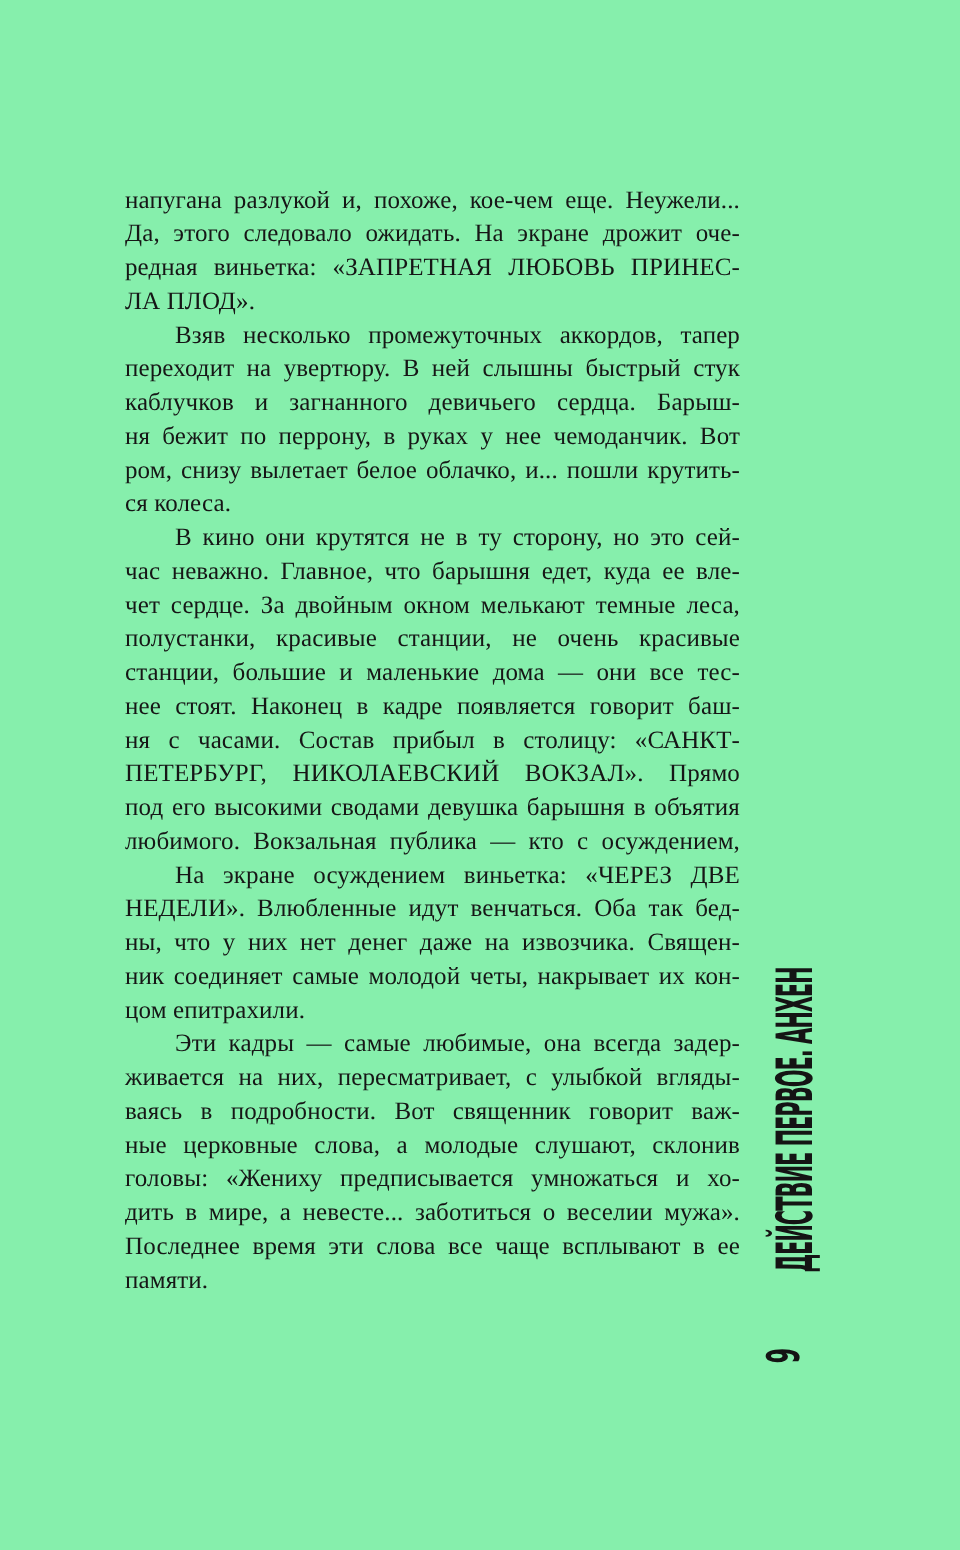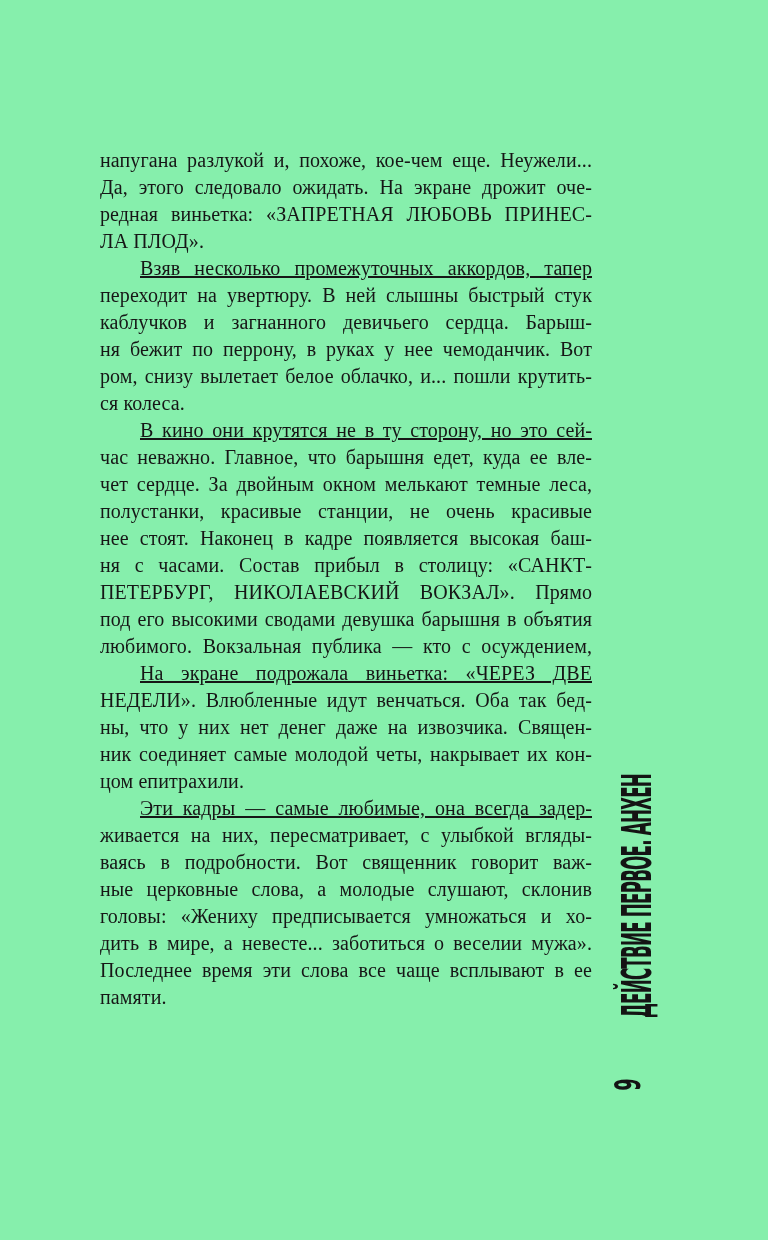--- a/index.html
+++ b/index.html
@@ -27,21 +27,20 @@
   }
   .line {
     text-align: justify;
     text-align-last: justify;
     white-space: normal;
     height: 27px;
     overflow: visible;
   }
   .line.indent {
     text-indent: 40px;
-    text-decoration: underline;
   }
   .line.last {
     text-align-last: left;
   }
   
   .running-title {
     position: absolute;
     left: 613px;
     top: 781px;
     width: 48px;
@@ -91,26 +90,27 @@
       <div class="line indent">Взяв несколько промежуточных аккордов, тапер</div>
       <div class="line">переходит на увертюру. В ней слышны быстрый стук</div>
       <div class="line">каблучков и загнанного девичьего сердца. Барыш-</div>
       <div class="line">ня бежит по перрону, в руках у нее чемоданчик. Вот</div>
       <div class="line">ром, снизу вылетает белое облачко, и... пошли крутить-</div>
       <div class="line last">ся колеса.</div>
       <div class="line indent">В кино они крутятся не в ту сторону, но это сей-</div>
       <div class="line">час неважно. Главное, что барышня едет, куда ее вле-</div>
       <div class="line">чет сердце. За двойным окном мелькают темные леса,</div>
       <div class="line">полустанки, красивые станции, не очень красивые</div>
-      <div class="line">нее стоят. Наконец в кадре появляется высокая баш-</div>
+      <div class="line">станции, большие и маленькие дома — они все тес-</div>
+      <div class="line">нее стоят. Наконец в кадре появляется говорит баш-</div>
       <div class="line">ня с часами. Состав прибыл в столицу: «САНКТ-</div>
       <div class="line">ПЕТЕРБУРГ, НИКОЛАЕВСКИЙ ВОКЗАЛ». Прямо</div>
       <div class="line">под его высокими сводами девушка барышня в объятия</div>
       <div class="line">любимого. Вокзальная публика — кто с осуждением,</div>
-      <div class="line indent">На экране подрожала виньетка: «ЧЕРЕЗ ДВЕ</div>
+      <div class="line indent">На экране осуждением виньетка: «ЧЕРЕЗ ДВЕ</div>
       <div class="line">НЕДЕЛИ». Влюбленные идут венчаться. Оба так бед-</div>
       <div class="line">ны, что у них нет денег даже на извозчика. Священ-</div>
       <div class="line">ник соединяет самые молодой четы, накрывает их кон-</div>
       <div class="line last">цом епитрахили.</div>
       <div class="line indent">Эти кадры — самые любимые, она всегда задер-</div>
       <div class="line">живается на них, пересматривает, с улыбкой вгляды-</div>
       <div class="line">ваясь в подробности. Вот священник говорит важ-</div>
       <div class="line">ные церковные слова, а молодые слушают, склонив</div>
       <div class="line">головы: «Жениху предписывается умножаться и хо-</div>
       <div class="line">дить в мире, а невесте... заботиться о веселии мужа».</div>

